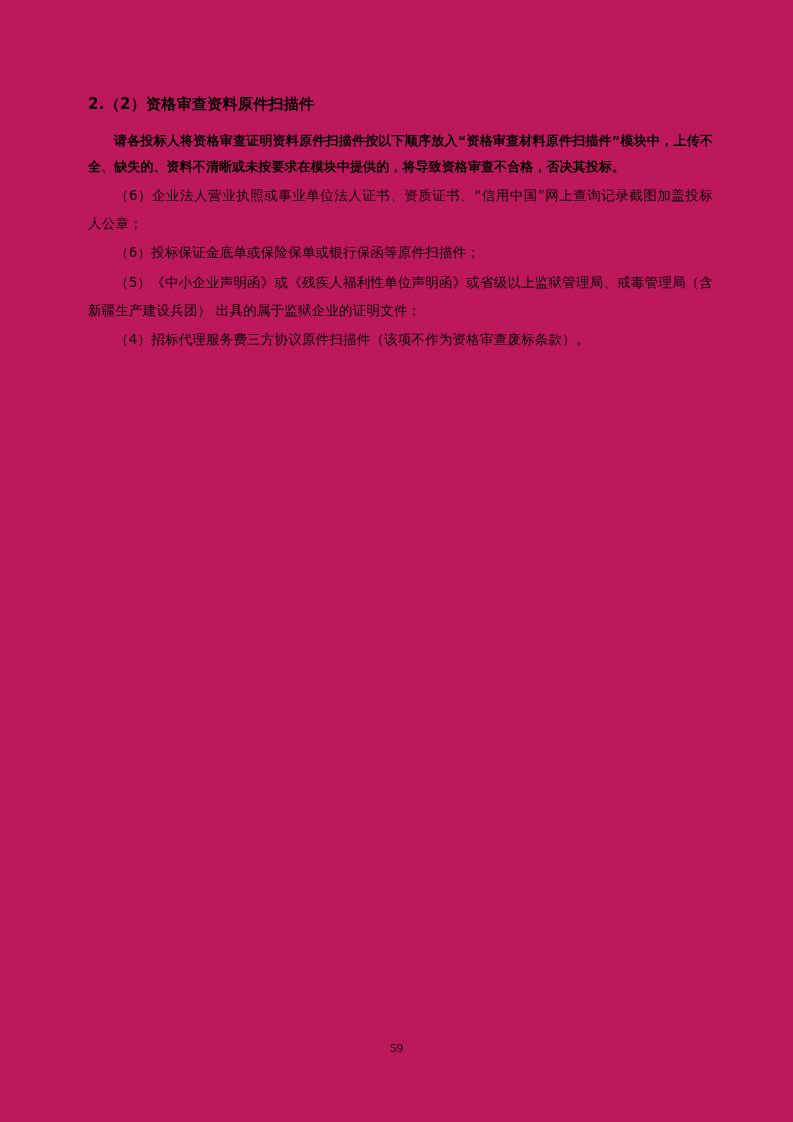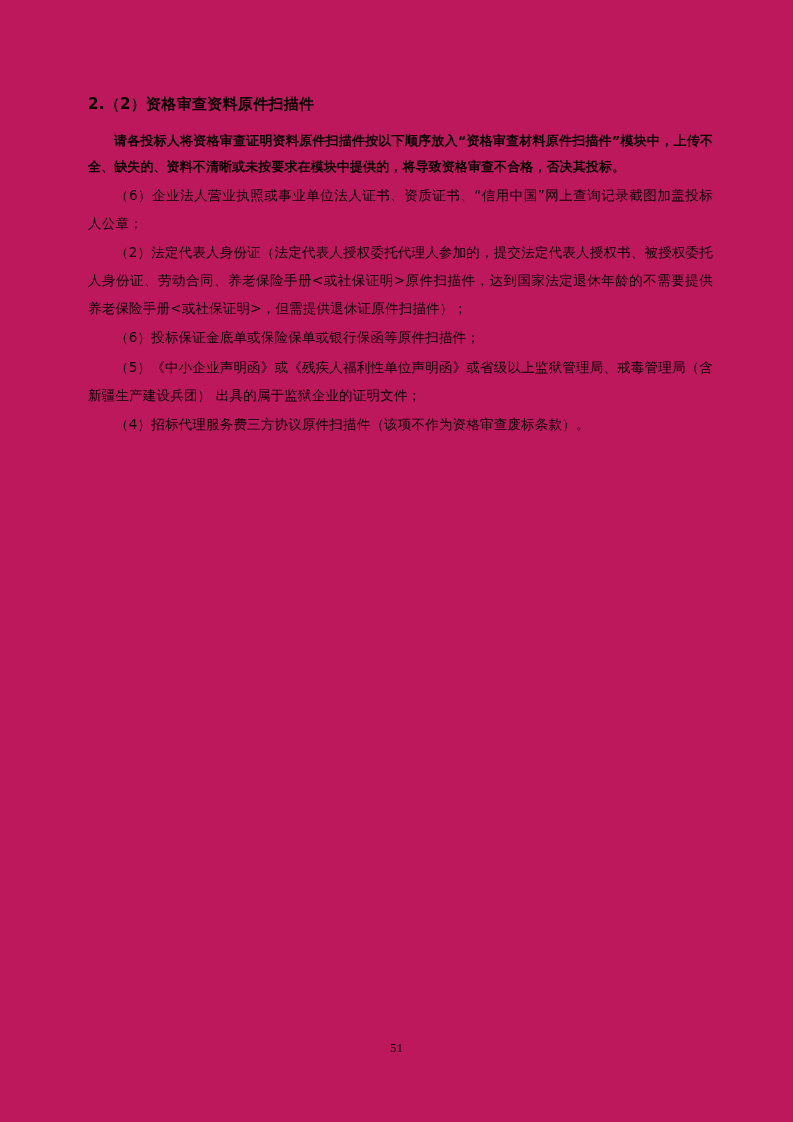--- a/index.html
+++ b/index.html
@@ -71,21 +71,20 @@
 <body>
 
 <div class="page">
   <div class="content">
 
     <p class="heading">2.（2）资格审查资料原件扫描件</p>
 
     <p class="para bold">请各投标人将资格审查证明资料原件扫描件按以下顺序放入“资格审查材料原件扫描件”模块中，上传不全、缺失的、资料不清晰或未按要求在模块中提供的，将导致资格审查不合格，否决其投标。</p>
 
     <p class="para indent small">（6）企业法人营业执照或事业单位法人证书、资质证书、“信用中国”网上查询记录截图加盖投标人公章；</p>
-    <p class="para indent small">（2）法定代表人身份证（法定代表人授权委托代理人参加的，提交法定代表人授权书、被授权委托人身份证、劳动合同、养老保险手册&lt;或社保证明&gt;原件扫描件，达到国家法定退休年龄的不需要提供养老保险手册&lt;或社保证明&gt;，但需提供退休证原件扫描件）；</p>
     <p class="para indent small">（6）投标保证金底单或保险保单或银行保函等原件扫描件；</p>
     <p class="para indent small">（5）《中小企业声明函》或《残疾人福利性单位声明函》或省级以上监狱管理局、戒毒管理局（含新疆生产建设兵团） 出具的属于监狱企业的证明文件；</p>
     <p class="para indent small">（4）招标代理服务费三方协议原件扫描件（该项不作为资格审查废标条款）。</p>
 
   </div>
 
-  <div class="pagenum">51</div>
+  <div class="pagenum">59</div>
 </div>
 
 </body></html>

